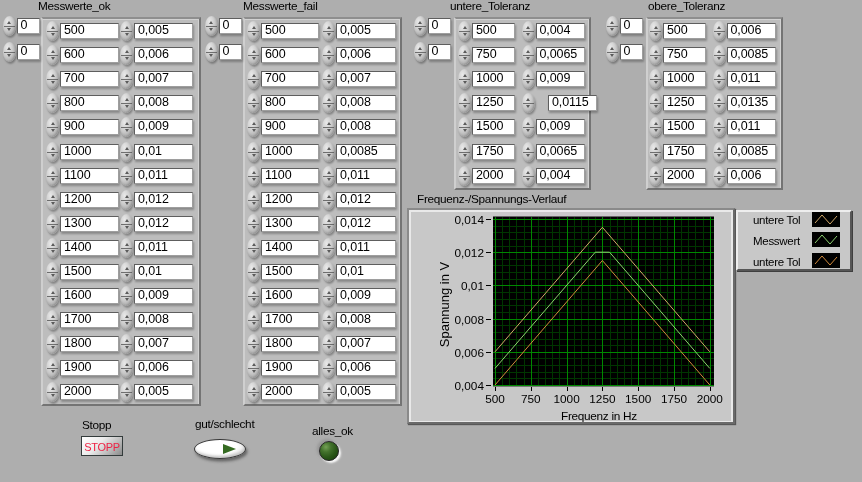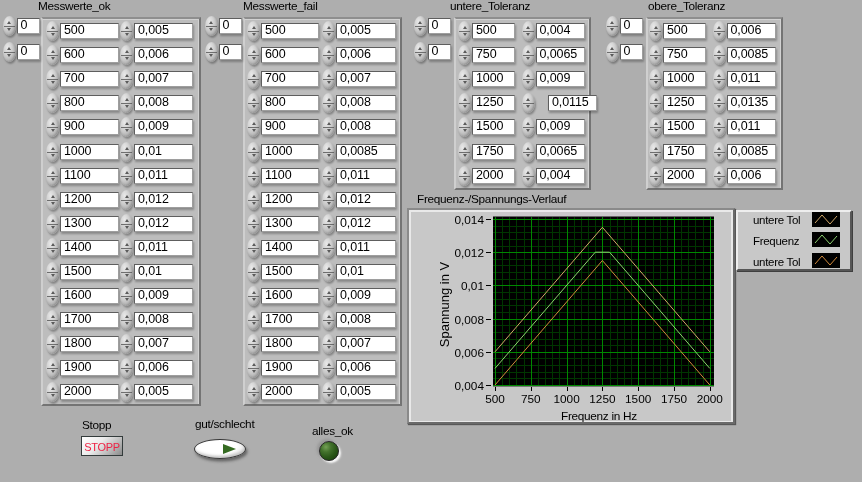--- a/index.html
+++ b/index.html
@@ -253,21 +253,21 @@
       <text x="300.80" y="193.40" font-size="11.8" text-anchor="middle" fill="#000" font-family="Liberation Sans">2000</text>
       <text x="189.90" y="209.90" font-size="11.8" letter-spacing="-0.3" text-anchor="middle" fill="#000" font-family="Liberation Sans">Frequenz in Hz</text>
       <text x="36.7" y="98" font-size="13" text-anchor="middle" fill="#000" font-family="Liberation Sans" transform="rotate(-90 36.7 94.5)">Spannung in V</text>
     </svg>
   </div>
 <div style="position:absolute;left:736px;top:210px;width:116px;height:61px;background:#c8c8c8;border:2px solid;border-color:#eeeeee #565656 #565656 #eeeeee;box-shadow:1px 1px 0 #3f3f3f">
     <div style="position:absolute;left:15px;top:2.0px;font-size:11.5px;letter-spacing:-0.3px">untere Tol</div>
     <div style="position:absolute;left:74px;top:-0.5px;width:28px;height:15px;background:#000"><svg width="28" height="15">
         <polyline points="3,11 10,3 18,12 25,4" stroke="#d2a869" stroke-width="1" fill="none"></polyline>
       </svg></div>
-    <div style="position:absolute;left:15px;top:22.8px;font-size:11.5px;letter-spacing:-0.3px">Frequenz</div>
+    <div style="position:absolute;left:15px;top:22.8px;font-size:11.5px;letter-spacing:-0.3px">Messwert</div>
     <div style="position:absolute;left:74px;top:20.3px;width:28px;height:15px;background:#000"><svg width="28" height="15">
         <polyline points="3,11 10,3 18,12 25,4" stroke="#8ed070" stroke-width="1" fill="none"></polyline>
       </svg></div>
     <div style="position:absolute;left:15px;top:43.6px;font-size:11.5px;letter-spacing:-0.3px">untere Tol</div>
     <div style="position:absolute;left:74px;top:41.1px;width:28px;height:15px;background:#000"><svg width="28" height="15">
         <polyline points="3,11 10,3 18,12 25,4" stroke="#d28a3c" stroke-width="1" fill="none"></polyline>
       </svg></div>
   </div>
 <div style="position:absolute;left:81px;top:436px;width:42px;height:20px;border:1px solid #333b3b;background:linear-gradient(135deg,#ffffff 0%,#ececec 40%,#bababa 72%,#8a8a8a 100%);font-size:11px;letter-spacing:-0.3px;color:#ee2244;text-align:center;line-height:20.5px">STOPP</div>
 <div style="position:absolute;left:194px;top:439px;width:52px;height:20px;border-radius:50%;border:1.5px solid #383838;background:radial-gradient(ellipse at 40% 30%,#ffffff 50%,#ebebeb 75%,#c4c4c4 100%);box-shadow:1.5px 2.5px 3px rgba(60,60,60,.65), inset -1px -2px 3px rgba(140,140,140,.45)">

